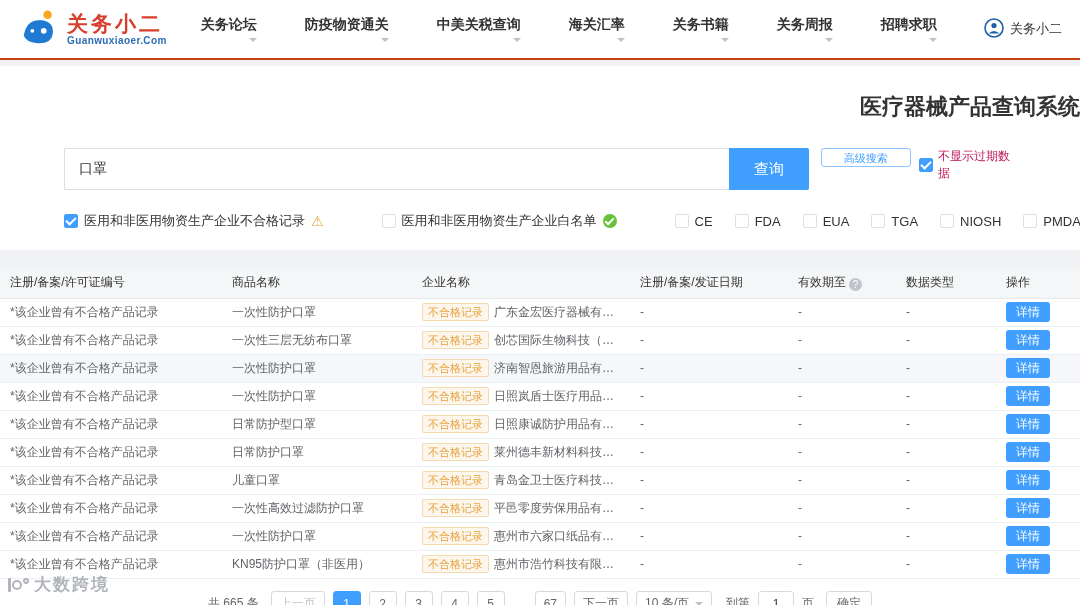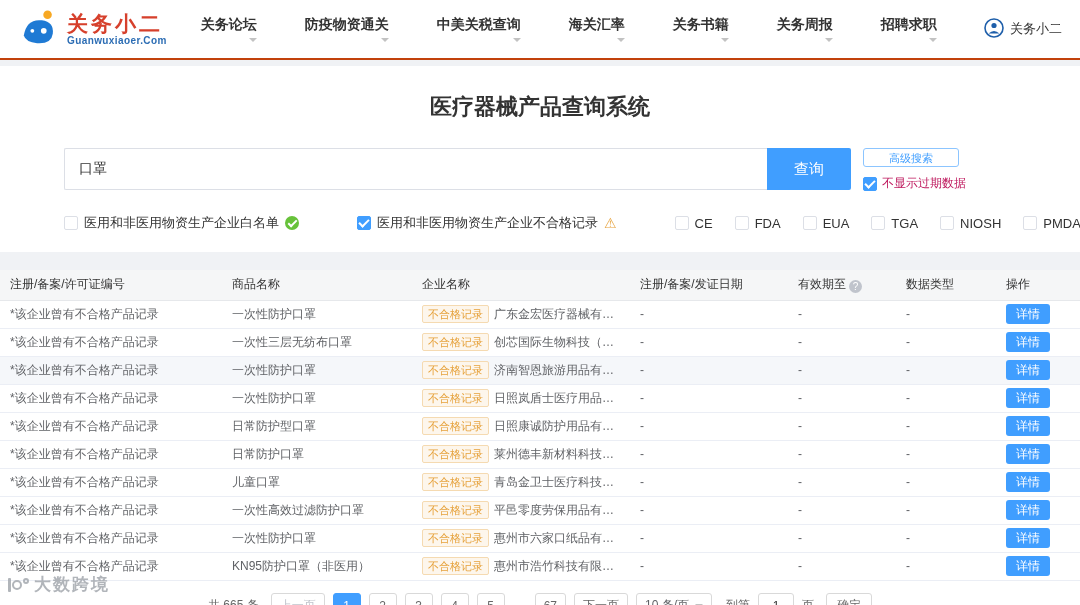--- a/index.html
+++ b/index.html
@@ -15,25 +15,25 @@
   .nav{display:flex;margin-left:34px;gap:48px}
   .nav-item{display:flex;flex-direction:column;align-items:flex-end;font-size:14px;font-weight:700;color:#333;cursor:pointer}
   .caret-down{width:0;height:0;border-left:4px solid transparent;border-right:4px solid transparent;border-top:4px solid #c2c2c2;margin-top:4px}
   .user{margin-left:auto;display:flex;align-items:center;gap:6px;font-size:13px;color:#333;cursor:pointer}
 
   .band{height:6px;background:#f0f2f5}
   .band-wide{height:18px;background:#f0f2f5}
 
   
   .query-section{background:#fff;padding-bottom:18px}
-  .page-title{font-size:22px;font-weight:700;color:#333;text-align:center;padding:26px 0 26px}
+  .page-title{font-size:22px;font-weight:700;color:#333;text-align:right;padding:26px 0 26px}
   .search-row{display:flex;align-items:flex-start;padding:0 64px}
   .search-input{width:703px;height:42px;border:1px solid #dcdfe6;border-right:none;border-radius:2px 0 0 2px;padding:0 14px;font-size:14px;color:#333;outline:none}
   .search-btn{width:84px;height:42px;background:#409EFF;color:#fff;font-size:15px;border:none;border-radius:0 2px 2px 0}
-  .adv-col{margin-left:12px;display:flex;flex-direction:column;gap:8px;align-items:flex-start}
+  .adv-col{margin-left:12px;display:flex;flex-direction:row;gap:8px;align-items:flex-start}
   .adv-btn{width:96px;height:19px;line-height:16px;border:1px solid #8cc5ff;color:#409EFF;font-size:11px;background:#fff;border-radius:3px}
   .hide-expired{display:flex;align-items:center;gap:5px;font-size:12px;color:#be185d;cursor:pointer}
 
   .filter-row{display:flex;align-items:center;padding:22px 64px 2px;gap:22px;font-size:13px;color:#333}
   .filter{display:flex;align-items:center;gap:6px;cursor:pointer;white-space:nowrap}
   .filter.gap-lg{margin-right:36px}
   .checkbox{width:14px;height:14px;border:1px solid #dcdfe6;border-radius:2px;background:#fff;display:inline-flex;align-items:center;justify-content:center;flex:0 0 14px}
   .checkbox.checked{background:#409EFF;border-color:#409EFF}
   .checkbox.checked::after{content:"";width:4px;height:8px;border:solid #fff;border-width:0 2px 2px 0;transform:rotate(45deg);margin-top:-2px}
   .warn-icon{color:#E6A23C;font-size:14px;line-height:1}
@@ -145,28 +145,28 @@
       <button class="adv-btn">高级搜索</button>
       <span class="hide-expired">
         <span class="checkbox checked"></span>
         <span>不显示过期数据</span>
       </span>
     </div>
   </div>
 
   <div class="filter-row">
     <label class="filter gap-lg">
-      <span class="checkbox"></span>
-      <span>医用和非医用物资生产企业白名单</span>
-      <span class="ok-icon"></span>
-    </label>
-    <label class="filter gap-lg">
       <span class="checkbox checked"></span>
       <span>医用和非医用物资生产企业不合格记录</span>
       <span class="warn-icon">⚠</span>
+    </label>
+    <label class="filter gap-lg">
+      <span class="checkbox"></span>
+      <span>医用和非医用物资生产企业白名单</span>
+      <span class="ok-icon"></span>
     </label>
     <label class="filter">
       <span class="checkbox"></span>
       <span>CE</span>
     </label>
     <label class="filter">
       <span class="checkbox"></span>
       <span>FDA</span>
     </label>
     <label class="filter">

